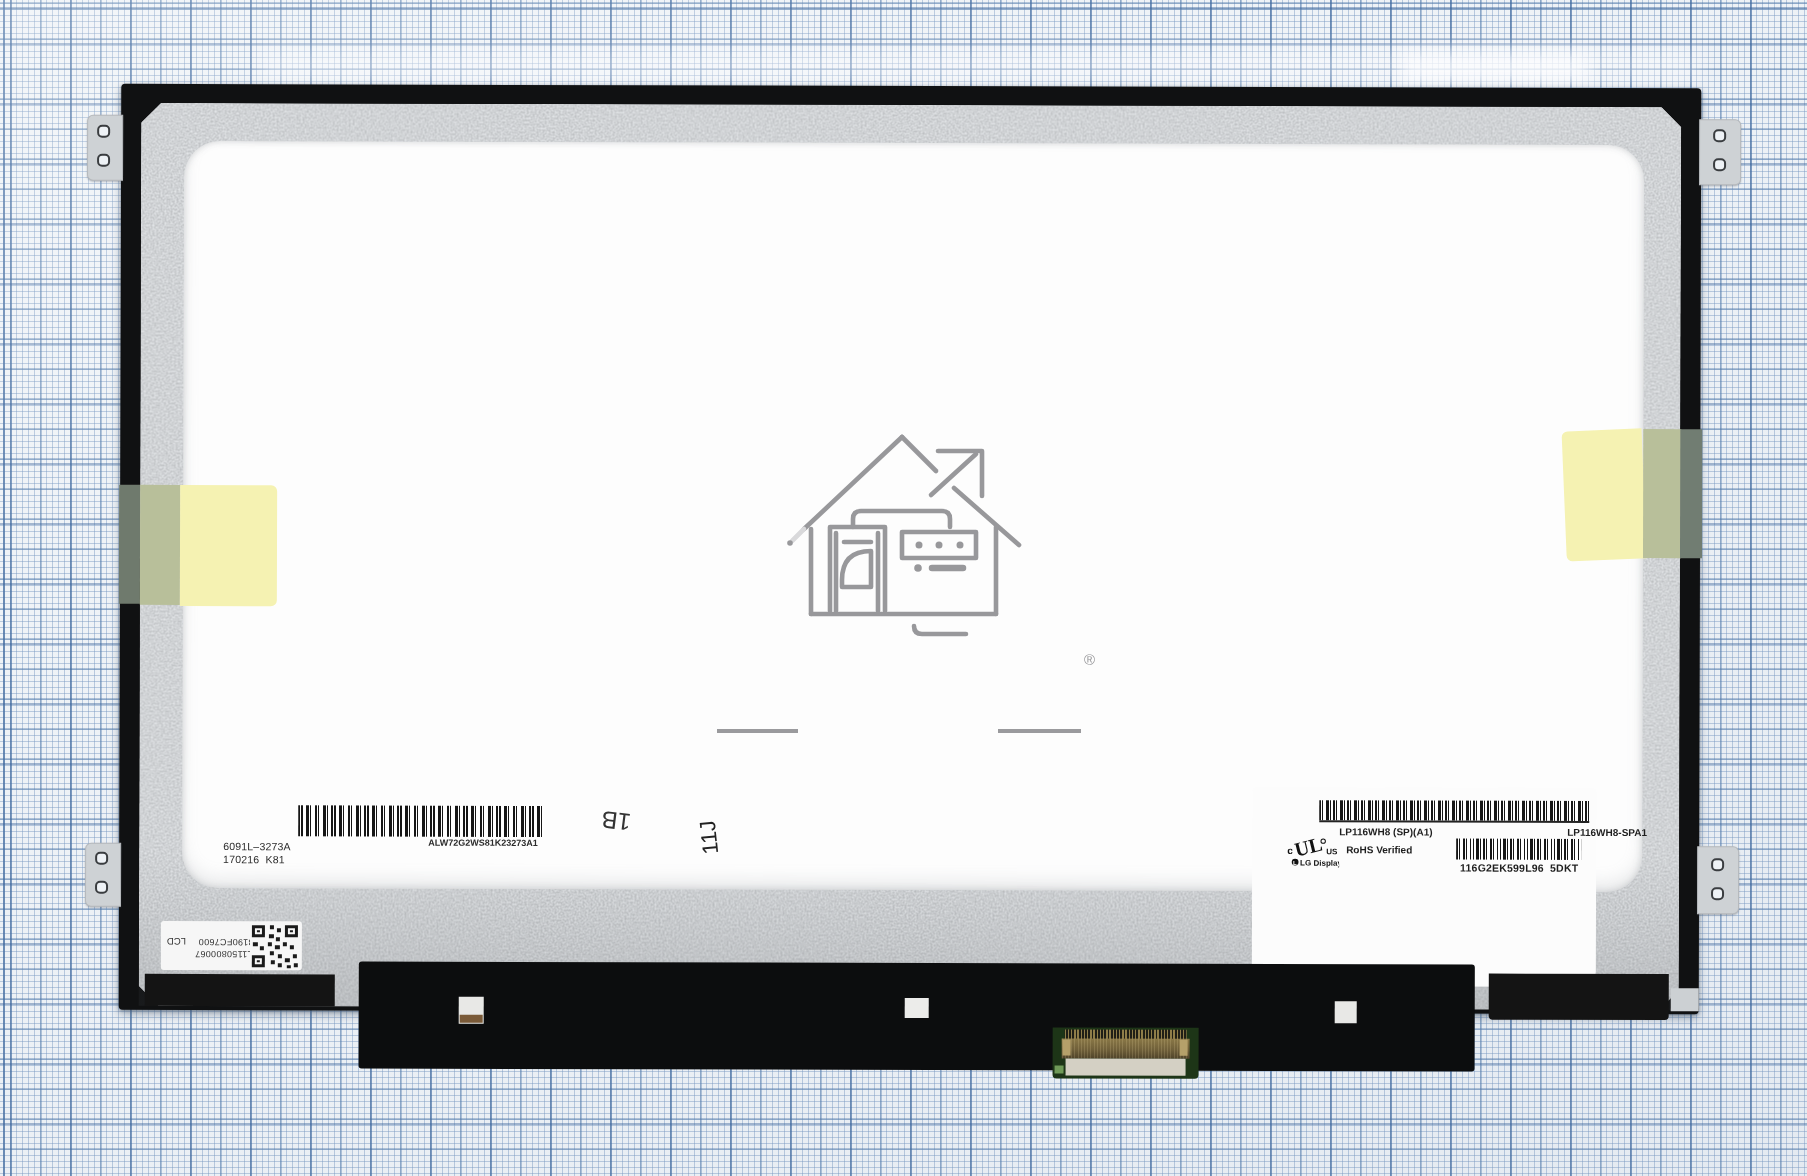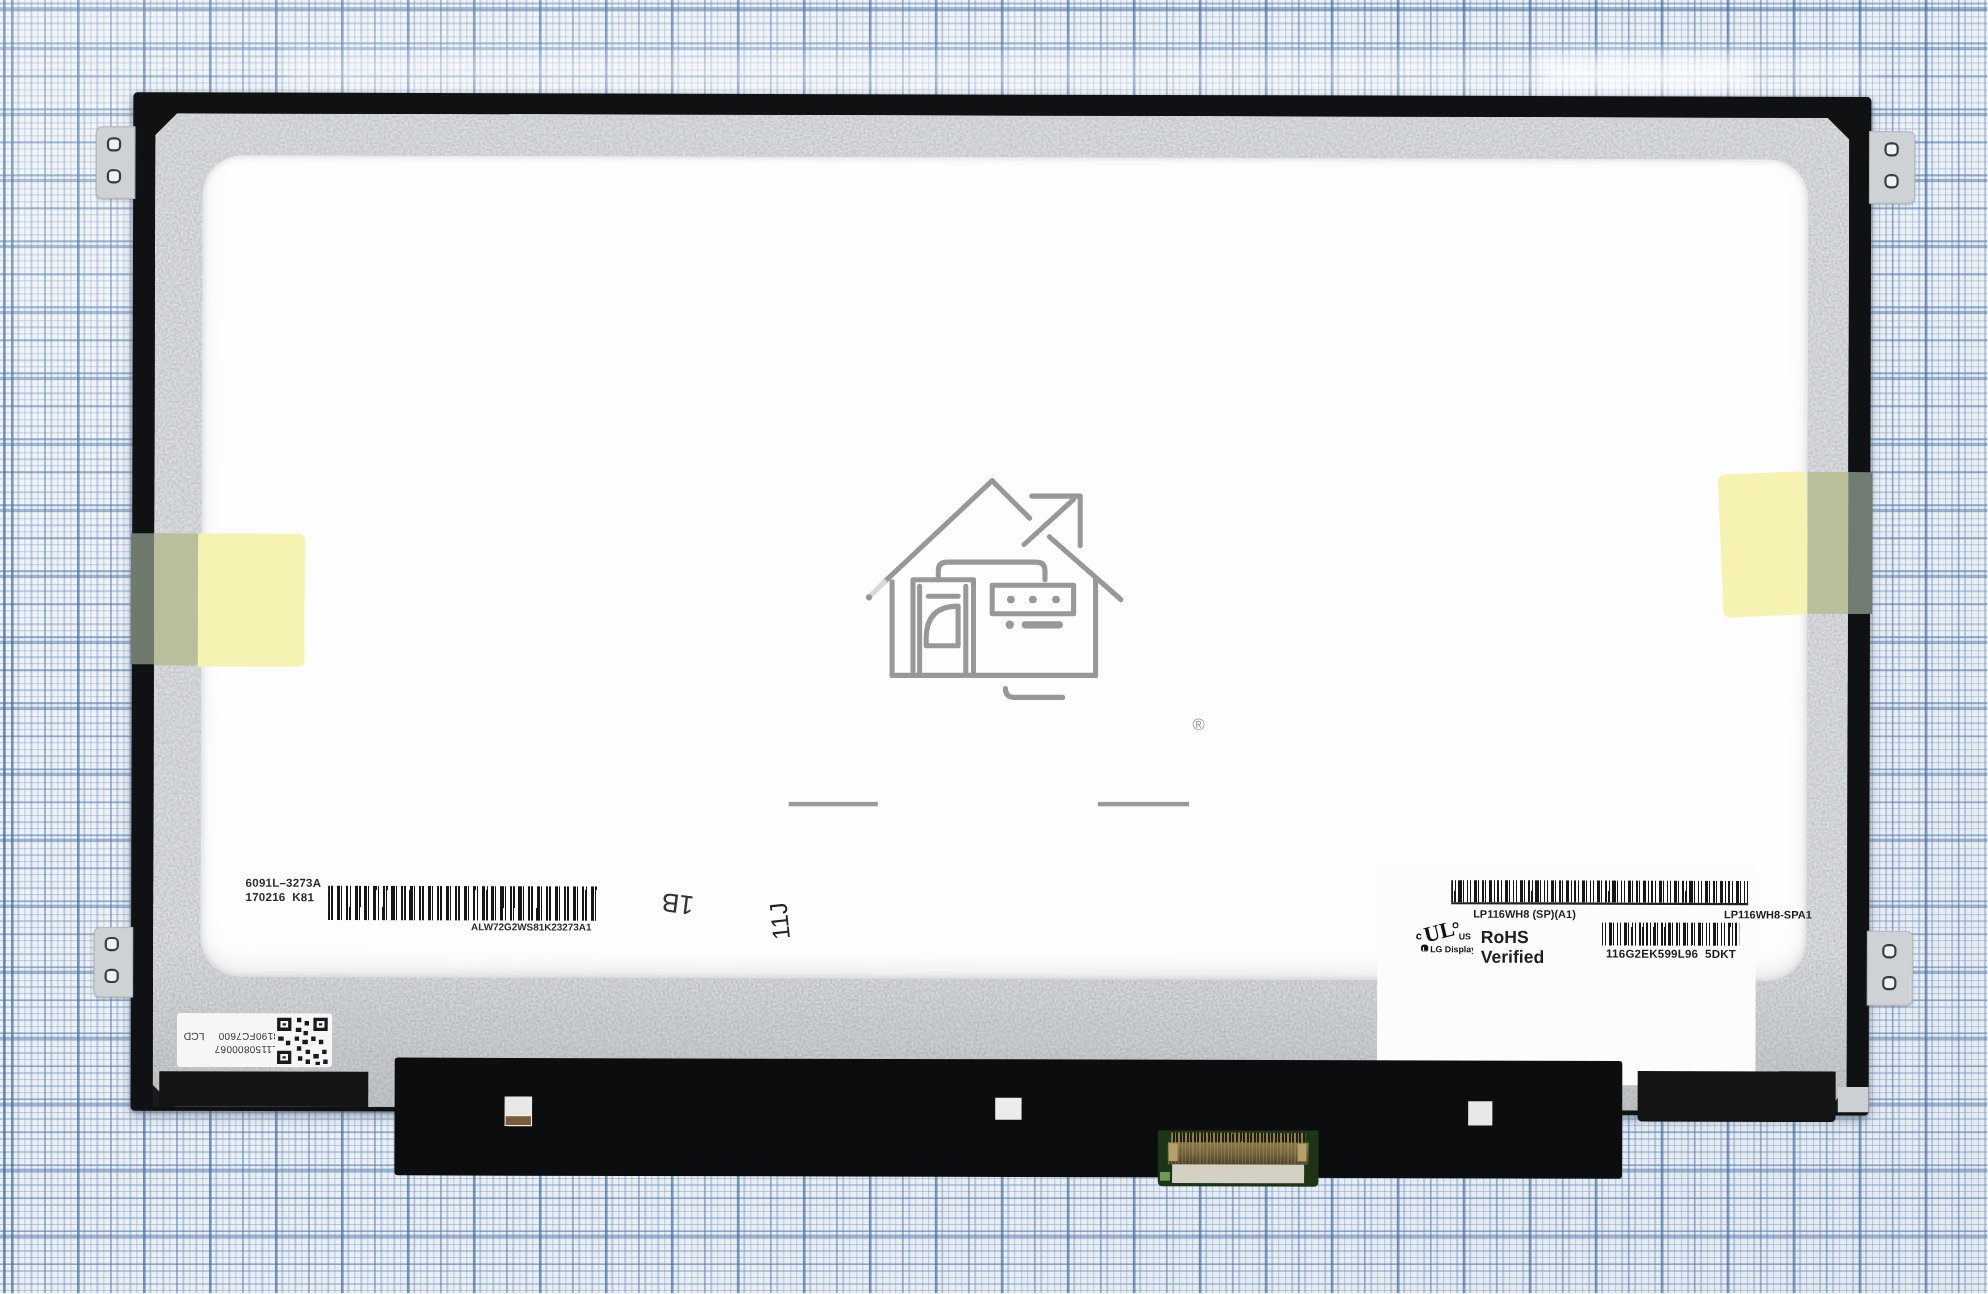--- a/index.html
+++ b/index.html
@@ -104,21 +104,21 @@
     <div class="abs" style="left:1592px;top:41px;width:13px;height:13px;border-radius:5px;background:#eef2f6;border:2.5px solid #3a3d40;box-sizing:border-box;"></div>
 
     <div class="abs" style="left:1592px;top:70px;width:13px;height:13px;border-radius:5px;background:#eef2f6;border:2.5px solid #3a3d40;box-sizing:border-box;"></div>
 
     <div class="abs" style="left:1578px;top:758px;width:42px;height:68px;background:#ced2d5;border:1px solid #b6b9bc;box-sizing:border-box;border-radius:0 6px 6px 0;box-shadow:0 1px 2px rgba(60,70,80,.35);"></div>
 
     <div class="abs" style="left:1592px;top:770px;width:13px;height:13px;border-radius:5px;background:#eef2f6;border:2.5px solid #3a3d40;box-sizing:border-box;"></div>
 
     <div class="abs" style="left:1592px;top:799px;width:13px;height:13px;border-radius:5px;background:#eef2f6;border:2.5px solid #3a3d40;box-sizing:border-box;"></div>
 
-    <div class="abs" style="left:104px;top:713px;width:120px;height:28px;font-size:10.5px;font-weight:bold;color:#2c2c2c;letter-spacing:.2px;line-height:13px;">6091L–3273A<br>170216&nbsp;&nbsp;K81</div>
+    <div class="abs" style="left:104px;top:756px;width:120px;height:28px;font-size:10.5px;font-weight:normal;color:#2c2c2c;letter-spacing:.2px;line-height:13px;">6091L–3273A<br>170216&nbsp;&nbsp;K81</div>
 
     <div class="abs" style="left:179px;top:721px;width:246px;height:31px;background:repeating-linear-gradient(90deg,#161616 0 2px,#fff 2px 3px,#161616 3px 4.5px,#fff 4.5px 8px,#161616 8px 11px,#fff 11px 12px,#161616 12px 13px,#fff 13px 16.5px);"></div>
 
     <div class="abs" style="left:309px;top:753px;width:120px;height:11px;font-size:9px;font-weight:bold;color:#2c2c2c;letter-spacing:0px;">ALW72G2WS81K23273A1</div>
 
     <div class="abs" style="left:478px;top:715px;width:34px;height:34px;font-size:24px;color:#333;transform:rotate(187deg);">1B</div>
 
     <div class="abs" style="left:568px;top:738px;width:40px;height:22px;font-size:22px;color:#222;transform:rotate(-96deg);">11J</div>
 
     <div class="abs" style="left:42px;top:837px;width:141px;height:49px;background:#f6f6f6;border-radius:3px;"></div>
@@ -173,21 +173,21 @@
       <g transform="rotate(-14 19 9)">
         <text x="7" y="17" font-family="Liberation Serif" font-size="20" font-weight="bold" fill="#111">UL</text>
       </g>
       <circle cx="36" cy="4" r="2.2" fill="none" stroke="#111" stroke-width="1"></circle>
       <text x="39" y="17" font-family="Liberation Sans" font-size="8" font-weight="bold" fill="#111">US</text>
       <circle cx="8" cy="25" r="3.4" fill="#111"></circle>
       <text x="6" y="28" font-family="Liberation Sans" font-size="6" font-weight="bold" fill="#fff">L</text>
       <text x="13" y="28.5" font-family="Liberation Sans" font-size="8" font-weight="bold" fill="#111">LG Display</text>
     </svg>
 
-    <div class="abs" style="left:1227px;top:757px;width:90px;height:12px;font-size:16px;font-weight:bold;color:#1e1e1e;">RoHS Verified</div>
+    <div class="abs" style="left:1227px;top:757px;width:90px;height:12px;font-size:10px;font-weight:bold;color:#1e1e1e;">RoHS Verified</div>
 
     <div class="abs" style="left:1337px;top:751px;width:125px;height:21px;background:repeating-linear-gradient(90deg,#161616 0 1.5px,#fff 1.5px 3px,#161616 3px 4px,#fff 4px 6.5px,#161616 6.5px 9px,#fff 9px 10px,#161616 10px 11px,#fff 11px 13.5px);"></div>
 
     <div class="abs" style="left:1341px;top:774px;width:130px;height:12px;font-size:10.5px;font-weight:bold;color:#1e1e1e;letter-spacing:.2px;">116G2EK599L96&nbsp;&nbsp;5DKT</div>
 
     <div class="abs" style="left:-1px;top:401px;width:21px;height:119px;background:#6f7a6d;"></div>
 
     <div class="abs" style="left:20px;top:401px;width:40px;height:120px;background:#b8bf9a;"></div>
 
     <div class="abs" style="left:60px;top:401px;width:97px;height:121px;background:#f5f2b2;border-radius:0 6px 6px 0;"></div>

